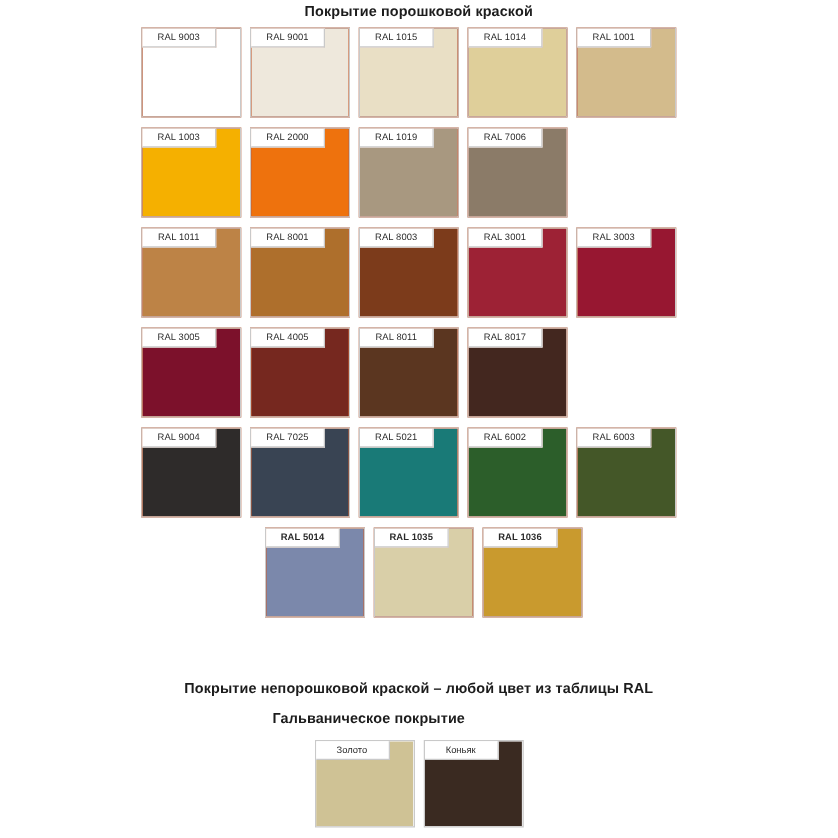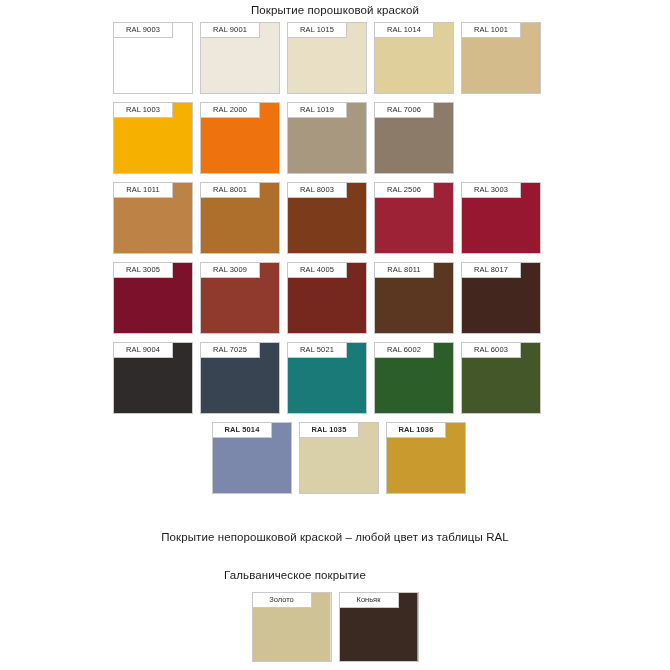--- a/index.html
+++ b/index.html
@@ -15,21 +15,21 @@
     overflow: hidden;
   }
   .page {
     position: relative;
     width: 670px;
     height: 670px;
   }
   .title {
     text-align: center;
     font-size: 11.5px;
-    font-weight: normal;
+    font-weight: bold;
     color: #1c1c1c;
     letter-spacing: 0.1px;
   }
   #title-powder {
     position: absolute;
     top: 4px;
     left: 0;
     width: 670px;
   }
   .grid {
@@ -86,21 +86,21 @@
     position: absolute;
     left: 0;
     top: 0;
     width: 59px;
     height: 15px;
     background: #ffffff;
     z-index: 0;
   }
   #title-nonpowder {
     position: absolute;
-    top: 531px;
+    top: 545px;
     left: 0;
     width: 670px;
   }
   #title-galvanic {
     position: absolute;
     top: 569px;
     left: 0;
     width: 590px;
   }
   .galv-grid {
@@ -215,39 +215,34 @@
         <div class="label">RAL 8001</div>
       </div>
       <div class="swatch">
         <div class="notch"></div>
         <div class="fill" style="background:#7c3b1b;clip-path:polygon(59px 0,100% 0,100% 100%,0 100%,0 15px,59px 15px)"></div>
         <div class="label">RAL 8003</div>
       </div>
       <div class="swatch">
         <div class="notch"></div>
         <div class="fill" style="background:#9d2235;clip-path:polygon(59px 0,100% 0,100% 100%,0 100%,0 15px,59px 15px)"></div>
-        <div class="label">RAL 2506</div>
+        <div class="label">RAL 3001</div>
       </div>
       <div class="swatch">
         <div class="notch"></div>
         <div class="fill" style="background:#971731;clip-path:polygon(59px 0,100% 0,100% 100%,0 100%,0 15px,59px 15px)"></div>
         <div class="label">RAL 3003</div>
       </div>
     </div>
 
     <div class="row">
       <div class="swatch">
         <div class="notch"></div>
         <div class="fill" style="background:#7c112b;clip-path:polygon(59px 0,100% 0,100% 100%,0 100%,0 15px,59px 15px)"></div>
         <div class="label">RAL 3005</div>
-      </div>
-      <div class="swatch">
-        <div class="notch"></div>
-        <div class="fill" style="background:#8f3a2c;clip-path:polygon(59px 0,100% 0,100% 100%,0 100%,0 15px,59px 15px)"></div>
-        <div class="label">RAL 3009</div>
       </div>
       <div class="swatch">
         <div class="notch"></div>
         <div class="fill" style="background:#76281f;clip-path:polygon(59px 0,100% 0,100% 100%,0 100%,0 15px,59px 15px)"></div>
         <div class="label">RAL 4005</div>
       </div>
       <div class="swatch">
         <div class="notch"></div>
         <div class="fill" style="background:#5b3620;clip-path:polygon(59px 0,100% 0,100% 100%,0 100%,0 15px,59px 15px)"></div>
         <div class="label">RAL 8011</div>

